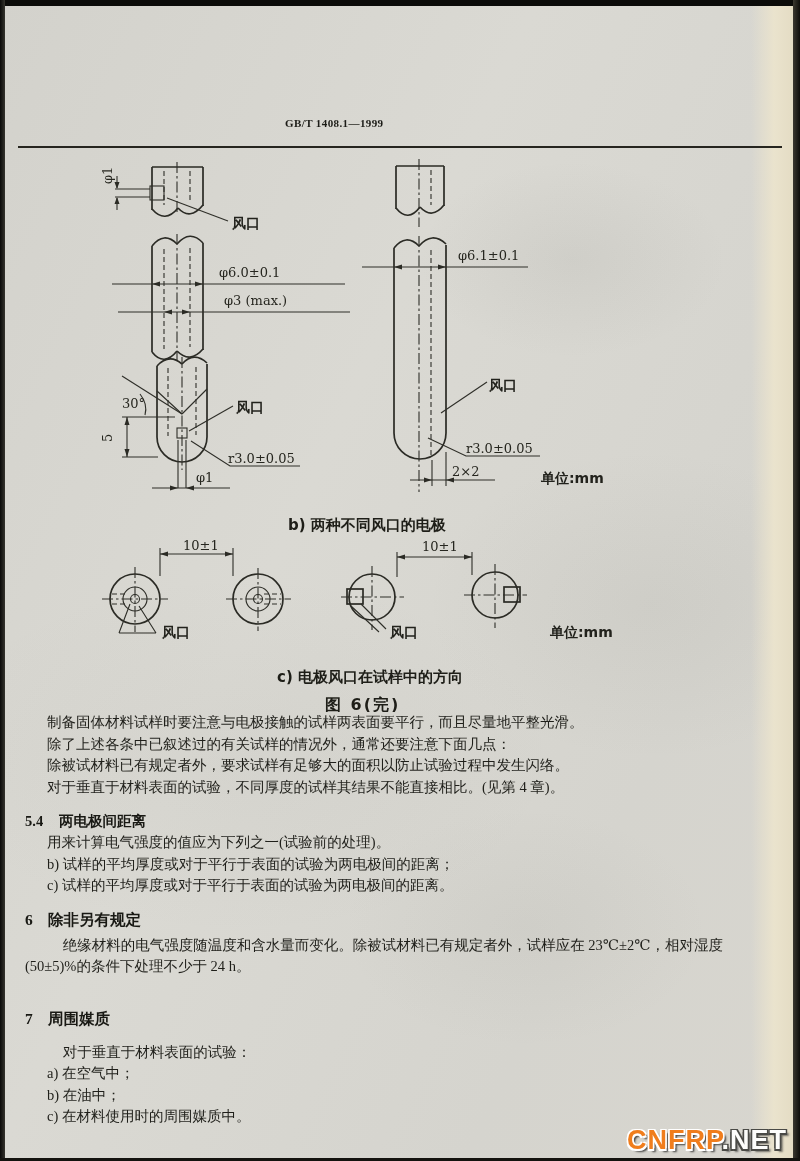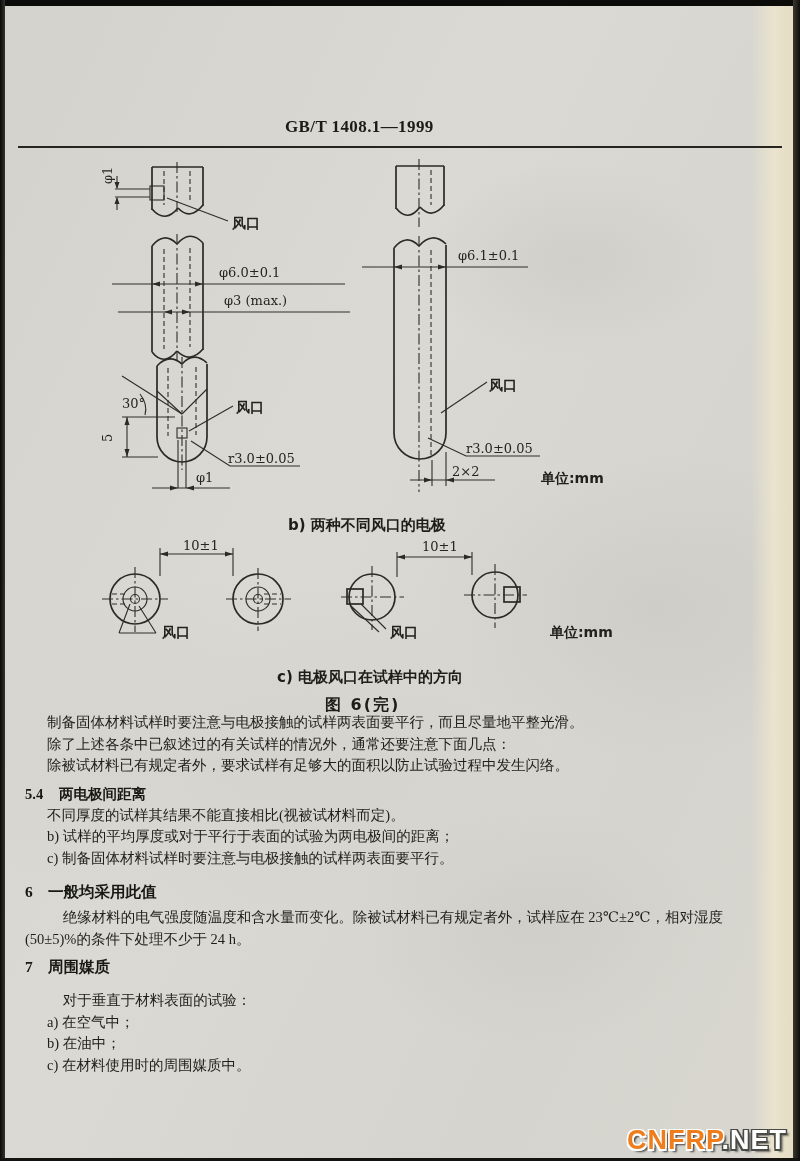--- a/index.html
+++ b/index.html
@@ -12,42 +12,42 @@
   .edge-right{position:absolute;top:0;right:0;bottom:0;width:7px;background:linear-gradient(to left,#0e0d0a,#3a382f);}
   .edge-bottom{position:absolute;left:0;right:0;bottom:0;height:3px;background:#14130f;}
   .cream-band{position:absolute;top:6px;right:7px;bottom:3px;width:42px;
         background:linear-gradient(to right,rgba(234,227,206,0),#eae3cd 55%,#e4dcc4);}
   .texture{position:absolute;inset:6px 7px 3px 5px;pointer-events:none;background:
         radial-gradient(ellipse 220px 140px at 72% 22%,rgba(118,118,112,.09),transparent 70%),
         radial-gradient(ellipse 320px 220px at 82% 52%,rgba(118,118,110,.08),transparent 70%),
         radial-gradient(ellipse 260px 170px at 66% 80%,rgba(124,124,116,.07),transparent 70%),
         radial-gradient(ellipse 420px 240px at 30% 65%,rgba(120,120,114,.05),transparent 75%);}
   
-  .std-no{position:absolute;top:117px;left:285px;font-weight:bold;font-size:17px;letter-spacing:.4px;color:#1c1c17;}
+  .std-no{position:absolute;top:117px;left:285px;font-weight:bold;font-size:11px;letter-spacing:.4px;color:#1c1c17;}
   .header-rule{position:absolute;top:146px;left:18px;width:764px;height:2px;background:#26251f;}
   
   .fig{position:absolute;top:150px;left:0;}
   .ln{stroke:#2e2e28;stroke-width:1.1;fill:none;}
   .lnb{stroke:#2b2b25;stroke-width:1.7;fill:none;}
   .dash{stroke-dasharray:5 3;}
   .cdash{stroke-dasharray:11 3 2.5 3;}
   .ah{fill:#2b2b25;stroke:none;}
   .dimt{font:13px "DejaVu Serif",serif;fill:#26261f;}
   .cjk{font-weight:600;font-size:14px;font-family:"DejaVu Sans","Liberation Sans",sans-serif;fill:#22221c;}
   .cap{font-weight:700;font-size:15px;font-family:"DejaVu Sans","Liberation Sans",sans-serif;fill:#1e1e18;}
   .figno{font-size:16px;letter-spacing:2px;}
   
   .textblock{position:absolute;top:712px;left:25px;width:737px;font-size:14.5px;line-height:21.5px;}
   .sec-h{font-weight:bold;color:#191914;line-height:22px;}
   .sec-h .num{display:inline-block;min-width:26px;margin-right:8px;}
   .sec-h.chapter{font-size:15.5px;}
   .sec-h.chapter .num{min-width:10px;margin-right:13px;}
   .para{margin:0 0 0 22px;}
   .para.indent{margin-left:0;text-indent:2.6em;}
-  .s54{margin-top:6px;} .s6{margin-top:12px;} .s7{margin-top:6px;}
+  .s54{margin-top:12px;} .s6{margin-top:12px;} .s7{margin-top:30px;}
   .s6 .para{margin-top:4px;} .s7 .para.indent{margin-top:12px;}
   
   .watermark{position:absolute;right:13px;bottom:7px;font-family:"Liberation Sans","DejaVu Sans",sans-serif;
         font-weight:800;font-size:27px;letter-spacing:1px;line-height:1;}
   .wm-main{color:#f07d1c;text-shadow:-1.5px -1.5px 0 #fff,1.5px -1.5px 0 #fff,-1.5px 1.5px 0 #fff,1.5px 1.5px 0 #fff,3px 3px 2px rgba(40,40,40,.85);}
   .wm-net{color:#fdfdfb;text-shadow:-1.5px -1.5px 0 #4a4a46,1.5px -1.5px 0 #4a4a46,-1.5px 1.5px 0 #4a4a46,1.5px 1.5px 0 #4a4a46,3px 3px 2px rgba(40,40,40,.6);}
 </style>
 </head>
 <body>
 
@@ -190,34 +190,35 @@
     <text class="cap" x="277" y="682">c) 电极风口在试样中的方向</text>
     <text class="cap figno" x="325" y="710">图 6(完)</text>
   </svg>
 
   <div class="textblock">
 
     <div class="section">
       <div class="para">制备固体材料试样时要注意与电极接触的试样两表面要平行，而且尽量地平整光滑。</div>
       <div class="para">除了上述各条中已叙述过的有关试样的情况外，通常还要注意下面几点：</div>
       <div class="para">除被试材料已有规定者外，要求试样有足够大的面积以防止试验过程中发生闪络。</div>
+      <div class="para">对于垂直于材料表面的试验，不同厚度的试样其结果不能直接相比。(见第 4 章)。</div>
     </div>
 
     <div class="section s54">
       <div class="sec-h">
         <span class="num">5.4</span><span>两电极间距离</span>
       </div>
-      <div class="para">不同厚度的试样其结果不能直接相比(视被试材料而定)。</div>
+      <div class="para">用来计算电气强度的值应为下列之一(试验前的处理)。</div>
       <div class="para">b) 试样的平均厚度或对于平行于表面的试验为两电极间的距离；</div>
-      <div class="para">c) 制备固体材料试样时要注意与电极接触的试样两表面要平行。</div>
+      <div class="para">c) 试样的平均厚度或对于平行于表面的试验为两电极间的距离。</div>
     </div>
 
     <div class="section s6">
       <div class="sec-h chapter">
-        <span class="num">6</span><span>一般均采用此值</span>
+        <span class="num">6</span><span>除非另有规定</span>
       </div>
       <div class="para indent">绝缘材料的电气强度随温度和含水量而变化。除被试材料已有规定者外，试样应在 23℃±2℃，相对湿度(50±5)%的条件下处理不少于 24 h。</div>
     </div>
 
     <div class="section s7">
       <div class="sec-h chapter">
         <span class="num">7</span><span>周围媒质</span>
       </div>
       <div class="para indent">对于垂直于材料表面的试验：</div>
       <div class="para">a) 在空气中；</div>

